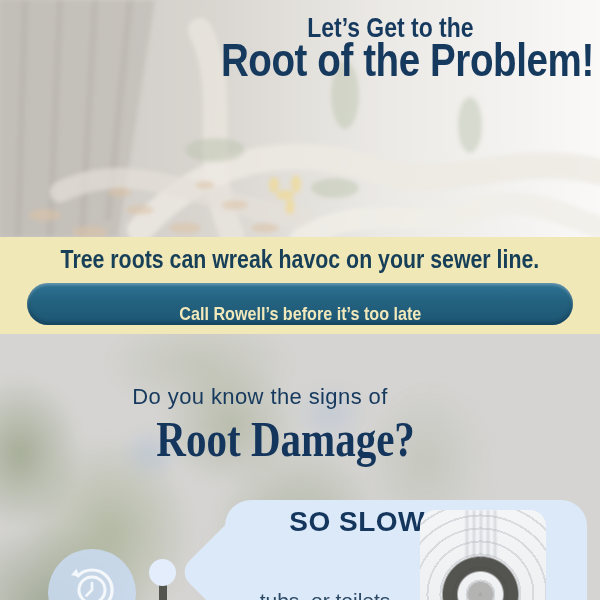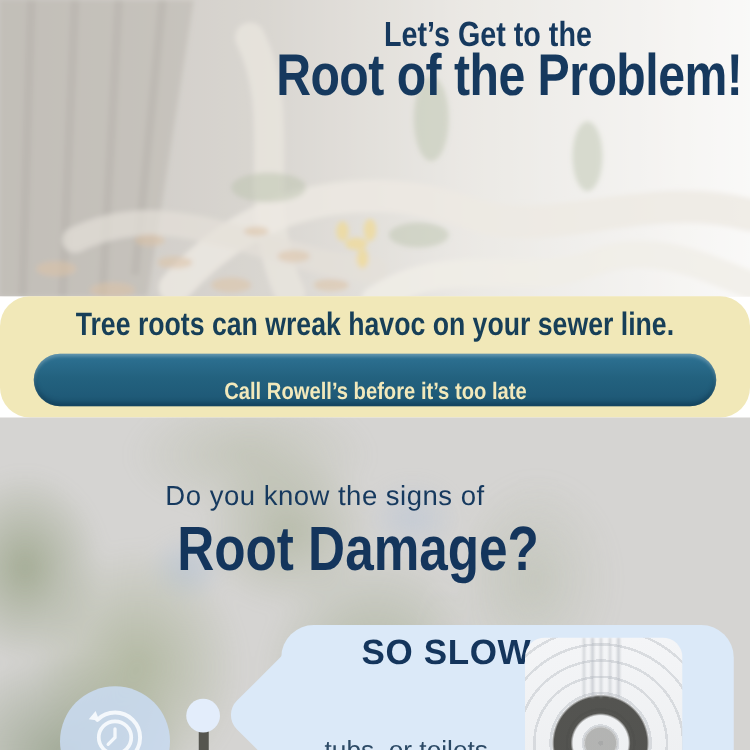--- a/index.html
+++ b/index.html
@@ -10,21 +10,21 @@
   }
   
   .hero{position:absolute;left:0;top:0;width:600px;height:237px;overflow:hidden;background:#e9e7e3;}
   .hero svg{position:absolute;left:0;top:0;}
   .hero-text{position:absolute;left:180px;top:0;width:420px;text-align:center;color:#16395e;}
   .hero-kicker{position:absolute;left:0;top:12px;width:100%;font-size:28px;font-weight:bold;}
   .hero-title{position:absolute;left:0;top:32px;width:100%;font-size:47px;font-weight:bold;letter-spacing:-0.5px;}
   .cond{display:inline-block;transform:scaleX(0.82);transform-origin:50% 50%;white-space:nowrap;}
   .cond85{display:inline-block;transform:scaleX(0.85);transform-origin:50% 50%;white-space:nowrap;}
   
-  .banner{position:absolute;left:0;top:237px;width:600px;height:97px;background:#f1e8b8;border-radius:24px;}
+  .banner{position:absolute;left:0;top:237px;width:600px;height:97px;background:#f1e8b8;}
   .banner-heading{position:absolute;left:0;top:7px;width:600px;text-align:center;color:#173f58;font-size:26px;font-weight:bold;}
   .cta-button{
     position:absolute;left:27px;top:46px;width:546px;height:42px;border-radius:21px;
     background:linear-gradient(180deg,#2e7294 0%,#23627f 45%,#1d5674 100%);
     box-shadow:inset 0 2px 3px rgba(255,255,255,0.28), inset 0 -3px 4px rgba(0,30,50,0.35);
     display:flex;align-items:flex-end;justify-content:center;cursor:pointer;
   }
   .cta-label{color:#f2e9bb;font-size:19px;font-weight:bold;}
   
   .signs{position:absolute;left:0;top:334px;width:600px;height:266px;background:#d5d4d2;overflow:hidden;}
@@ -38,21 +38,21 @@
       radial-gradient(130px 150px at 320px 220px, rgba(135,150,110,0.48), transparent 70%),
       radial-gradient(95px 120px at 450px 140px, rgba(150,162,130,0.38), transparent 70%),
       radial-gradient(120px 120px at 400px 280px, rgba(125,140,105,0.42), transparent 70%),
       radial-gradient(140px 70px at 220px 40px, rgba(160,168,135,0.32), transparent 70%),
       radial-gradient(45px 40px at 170px 130px, rgba(172,190,214,0.5), transparent 70%),
       radial-gradient(55px 45px at 350px 90px, rgba(176,192,216,0.45), transparent 70%);
     -webkit-mask-image:linear-gradient(100deg,#000 55%,transparent 92%);
             mask-image:linear-gradient(100deg,#000 55%,transparent 92%);
   }
   .signs-kicker{position:absolute;left:0;top:50px;width:520px;text-align:center;color:#16395e;font-size:22px;letter-spacing:0.4px;}
-  .signs-title{position:absolute;left:0;top:76px;width:572px;text-align:center;color:#14355c;font-size:50px;font-weight:bold;}
+  .signs-title{position:absolute;left:0;top:76px;width:572px;text-align:center;color:#14355c;font-size:50px;font-weight:bold;font-family:Liberation Serif, serif;}
   
   .clock-badge{position:absolute;left:48px;top:549px;width:88px;height:88px;border-radius:50%;
     background:rgba(203,221,245,0.82);}
   .clock-badge svg{position:absolute;left:16px;top:13px;}
   .timeline-dot{position:absolute;left:149px;top:559px;width:27px;height:27px;border-radius:50%;background:#e3edfb;}
   .timeline-line{position:absolute;left:159px;top:584px;width:8px;height:20px;background:#55554f;border-radius:2px;}
   
   .card-diamond{position:absolute;left:198px;top:524px;width:96px;height:96px;background:#dbe9f8;
     transform:rotate(45deg);border-radius:16px;}
   .card{position:absolute;left:225px;top:500px;width:362px;height:140px;background:#dbe9f8;border-radius:26px;}

